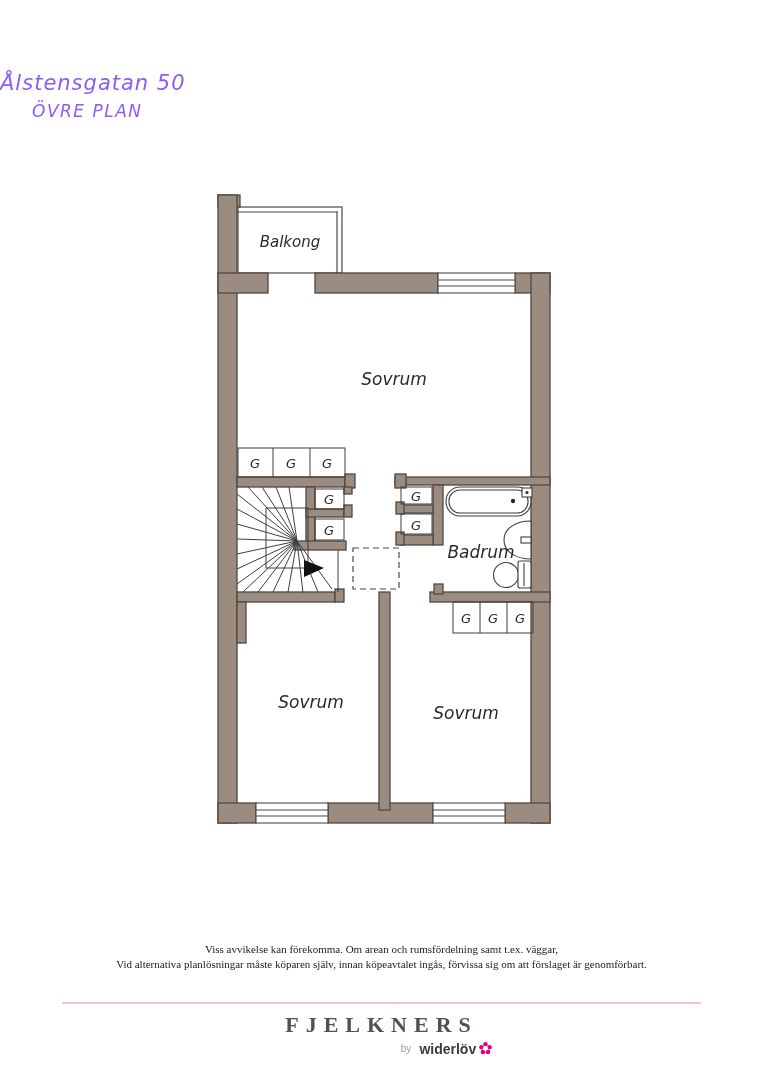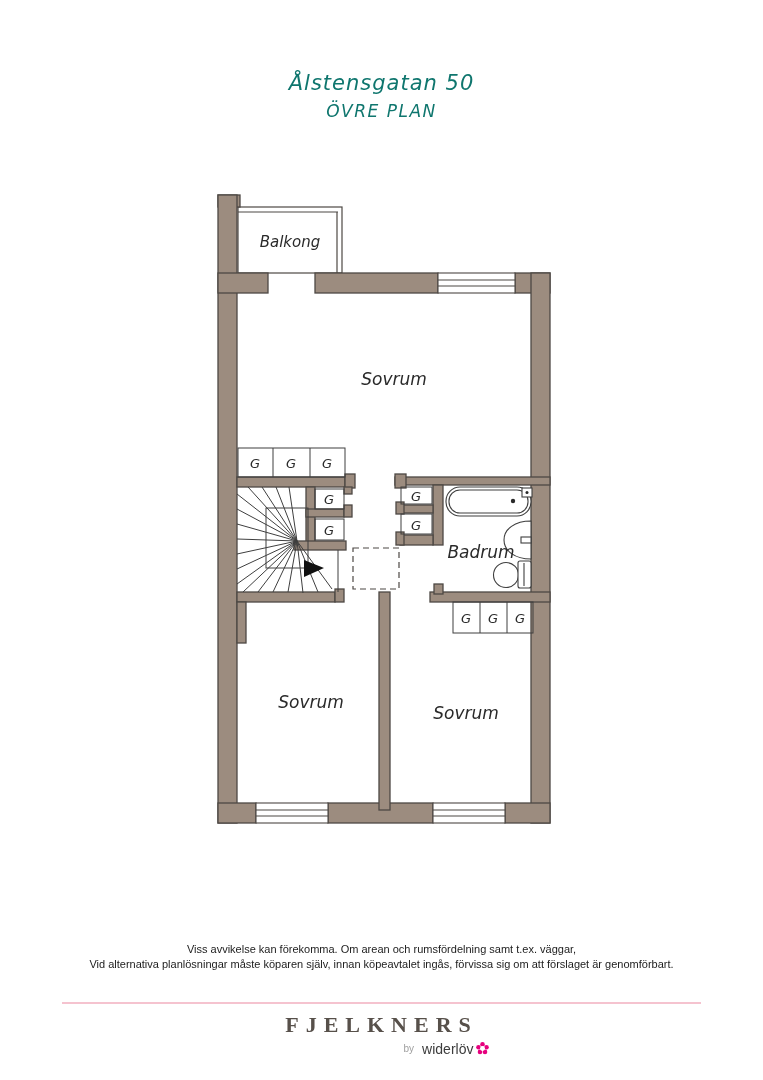--- a/index.html
+++ b/index.html
@@ -1,32 +1,32 @@
 <!DOCTYPE html>
 <html><head>
 <meta charset="utf-8">
 <style>
   html,body{margin:0;padding:0;background:#ffffff;}
   .page{position:relative;width:763px;height:1080px;background:#ffffff;overflow:hidden;
         font-family:"DejaVu Sans",sans-serif;}
-  .title-block{position:absolute;top:68px;left:0;width:763px;text-align:center;color:#0f766e;}
+  .title-block{position:absolute;top:68px;left:0;width:763px;text-align:left;color:#8b5cf6;}
   .title-block .title{font-size:21px;font-style:italic;letter-spacing:1px;line-height:30px;}
-  .title-block .subtitle{font-size:17px;font-style:italic;letter-spacing:1.5px;line-height:26px;}
+  .title-block .subtitle{font-size:17px;font-style:italic;letter-spacing:1.5px;line-height:26px;padding-left:32px;}
   svg.plan{position:absolute;left:0;top:0;}
   .plan-label{font-family:"DejaVu Sans",sans-serif;font-style:italic;fill:#2a2a2a;}
   .footer{position:absolute;left:0;top:942px;width:763px;text-align:center;}
-  .disclaimer{font-family:Liberation Sans, sans-serif;font-size:11px;line-height:15px;color:#1c1c1c;}
+  .disclaimer{font-family:Liberation Serif, serif;font-size:11px;line-height:15px;color:#1c1c1c;}
   .pink-divider{position:absolute;left:62px;top:60px;width:639px;height:0;
                 border-top:2px solid #f5c3cf;}
   .brand-block{position:absolute;left:0;top:70px;width:763px;text-align:center;}
   .brand-name{display:inline-block;font-family:"Liberation Serif",serif;font-weight:bold;
               font-size:22px;letter-spacing:7px;color:#57504a;text-align:center;}
   .byline{margin-top:1px;text-align:center;padding-left:90px;}
   .byline .by{font-family:"Liberation Sans",sans-serif;font-size:10px;color:#a0a0a0;margin-right:8px;vertical-align:2px;padding-left:40px;}
-  .byline .name{font-family:"Liberation Sans",sans-serif;font-weight:normal;font-size:14px;color:#3c3c3c;}
+  .byline .name{font-family:"Liberation Sans",sans-serif;font-weight:bold;font-size:14px;color:#3c3c3c;}
   .byline svg{vertical-align:-1px;margin-left:3px;}
 </style>
 </head>
 <body>
 
 <div class="page">
 
   <div class="title-block">
     <div class="title">Ålstensgatan 50</div>
     <div class="subtitle">ÖVRE PLAN</div>

